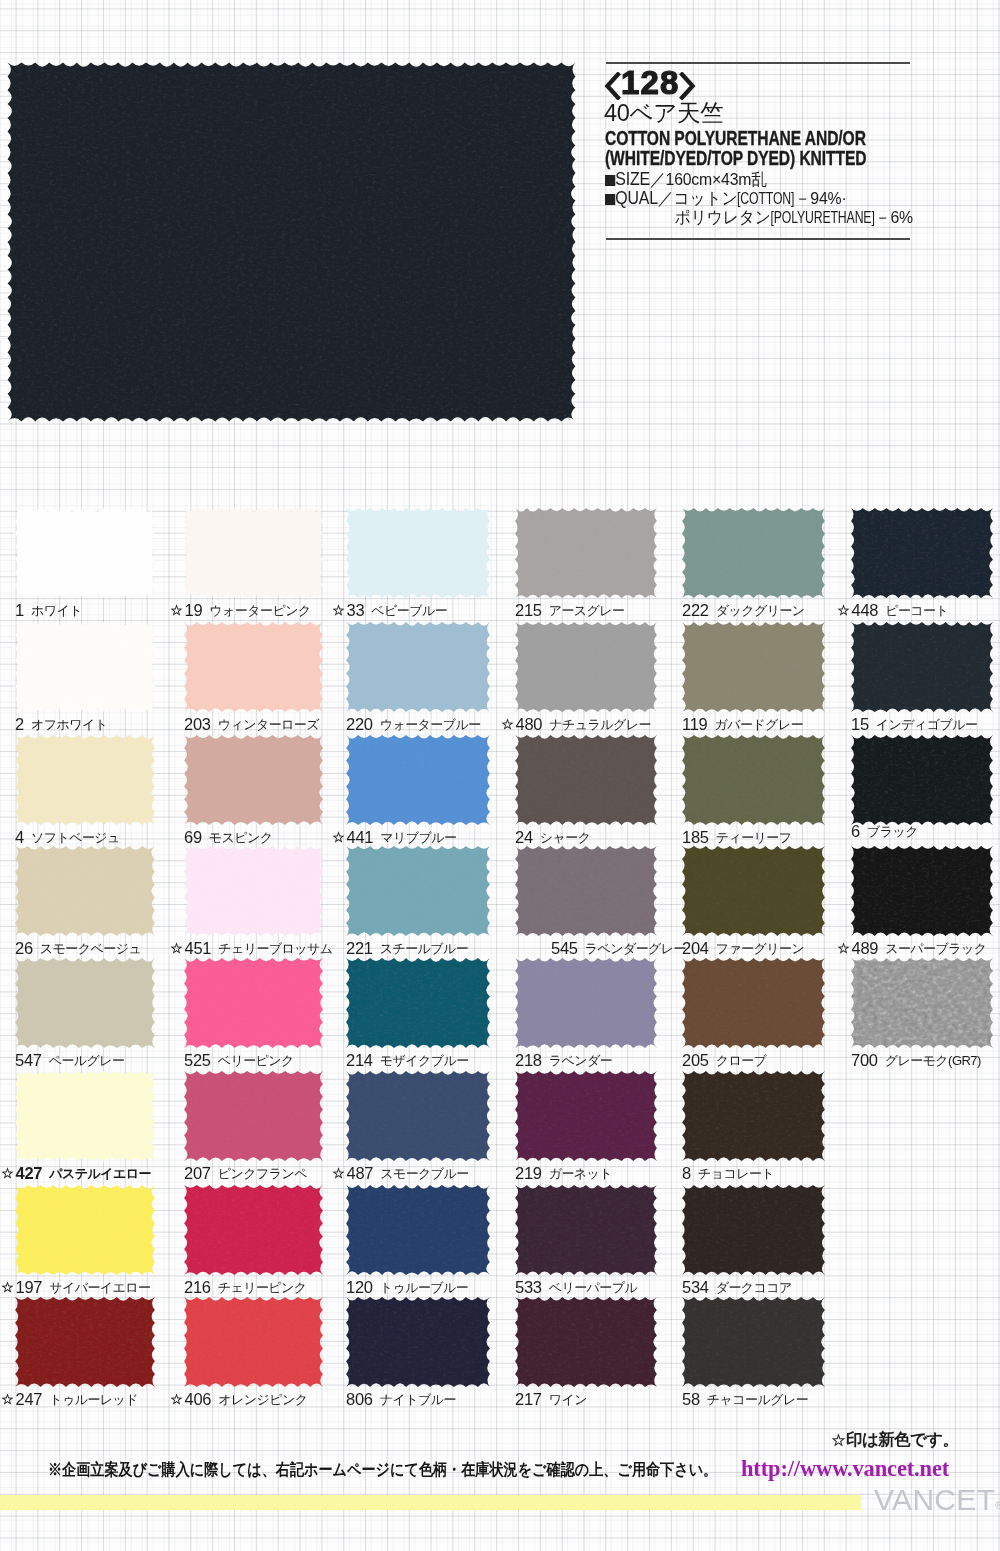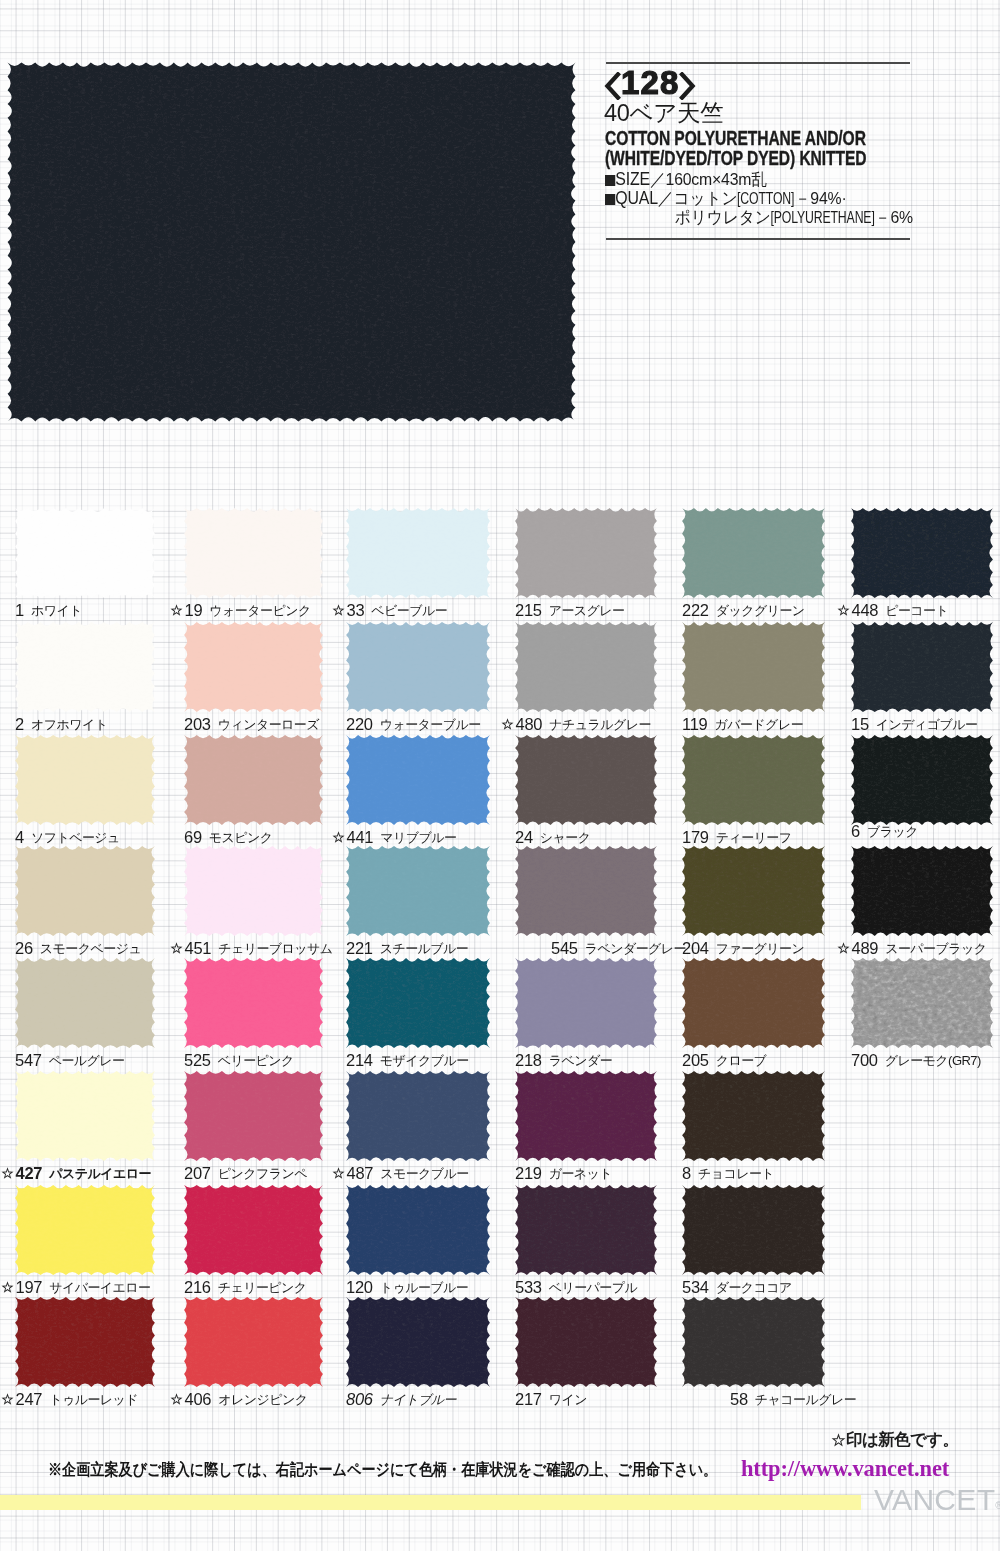--- a/index.html
+++ b/index.html
@@ -250,21 +250,21 @@
       <div class="sw" style="left: 515px; top: 735px; width: 141px; height: 115px;">
         <div class="chip" style="left: -3.5px; top: -3.5px;"><svg width="148" height="96" viewBox="0 0 148 96">
             <path d="M 3.10 3.10 Q 9.01 8.54 14.92 3.10 Q 20.83 8.55 26.73 3.10 Q 32.64 10.51 38.55 3.10 Q 44.46 9.59 50.37 3.10 Q 56.28 8.31 62.18 3.10 Q 68.09 10.47 74.00 3.10 Q 79.91 9.32 85.82 3.10 Q 91.72 9.58 97.63 3.10 Q 103.54 8.98 109.45 3.10 Q 115.36 8.77 121.27 3.10 Q 127.18 8.43 133.08 3.10 Q 138.99 9.55 144.90 3.10 Q 139.03 9.51 144.90 15.93 Q 139.62 22.34 144.90 28.76 Q 139.74 35.17 144.90 41.59 Q 139.52 48.00 144.90 54.41 Q 137.55 60.83 144.90 67.24 Q 139.39 73.66 144.90 80.07 Q 139.67 86.49 144.90 92.90 Q 138.99 87.75 133.08 92.90 Q 127.18 86.83 121.27 92.90 Q 115.36 86.45 109.45 92.90 Q 103.54 85.75 97.63 92.90 Q 91.72 87.52 85.82 92.90 Q 79.91 87.79 74.00 92.90 Q 68.09 85.96 62.18 92.90 Q 56.28 85.95 50.37 92.90 Q 44.46 85.69 38.55 92.90 Q 32.64 87.35 26.73 92.90 Q 20.82 86.03 14.92 92.90 Q 9.01 86.55 3.10 92.90 Q 9.59 86.49 3.10 80.07 Q 9.26 73.66 3.10 67.24 Q 9.13 60.83 3.10 54.41 Q 8.95 48.00 3.10 41.59 Q 8.96 35.17 3.10 28.76 Q 10.38 22.34 3.10 15.93 Q 10.23 9.51 3.10 3.10 Z" fill="#5d5351" filter="url(#weave)"></path>
           </svg></div>
         <div class="lab" style="top: 93px; left: 0px;"><span class="no">24</span><span class="nm">シャーク</span></div>
       </div>
       <div class="sw" style="left: 682px; top: 735px; width: 142px; height: 115px;">
         <div class="chip" style="left: -3.5px; top: -3.5px;"><svg width="149" height="96" viewBox="0 0 149 96">
             <path d="M 3.10 3.10 Q 9.05 9.24 15.00 3.10 Q 20.95 8.18 26.90 3.10 Q 32.85 9.44 38.80 3.10 Q 44.75 8.36 50.70 3.10 Q 56.65 9.86 62.60 3.10 Q 68.55 9.09 74.50 3.10 Q 80.45 8.59 86.40 3.10 Q 92.35 9.66 98.30 3.10 Q 104.25 10.53 110.20 3.10 Q 116.15 8.46 122.10 3.10 Q 128.05 8.64 134.00 3.10 Q 139.95 9.82 145.90 3.10 Q 139.98 9.51 145.90 15.93 Q 138.70 22.34 145.90 28.76 Q 138.51 35.17 145.90 41.59 Q 140.19 48.00 145.90 54.41 Q 140.77 60.83 145.90 67.24 Q 140.40 73.66 145.90 80.07 Q 140.13 86.49 145.90 92.90 Q 139.95 87.57 134.00 92.90 Q 128.05 85.85 122.10 92.90 Q 116.15 85.76 110.20 92.90 Q 104.25 86.56 98.30 92.90 Q 92.35 87.26 86.40 92.90 Q 80.45 87.02 74.50 92.90 Q 68.55 86.16 62.60 92.90 Q 56.65 85.65 50.70 92.90 Q 44.75 87.39 38.80 92.90 Q 32.85 87.84 26.90 92.90 Q 20.95 87.43 15.00 92.90 Q 9.05 85.84 3.10 92.90 Q 10.40 86.49 3.10 80.07 Q 9.41 73.66 3.10 67.24 Q 9.72 60.83 3.10 54.41 Q 10.16 48.00 3.10 41.59 Q 8.94 35.17 3.10 28.76 Q 8.30 22.34 3.10 15.93 Q 8.46 9.51 3.10 3.10 Z" fill="#64674b" filter="url(#weave)"></path>
           </svg></div>
-        <div class="lab" style="top: 93px; left: 0px;"><span class="no">179</span><span class="nm">ティーリーフ</span></div>
+        <div class="lab" style="top: 93px; left: 0px;"><span class="no">185</span><span class="nm">ティーリーフ</span></div>
       </div>
       <div class="sw" style="left: 851px; top: 735px; width: 141px; height: 115px;">
         <div class="chip" style="left: -3.5px; top: -3.5px;"><svg width="148" height="96" viewBox="0 0 148 96">
             <path d="M 3.10 3.10 Q 9.01 9.93 14.92 3.10 Q 20.83 10.29 26.73 3.10 Q 32.64 8.37 38.55 3.10 Q 44.46 9.62 50.37 3.10 Q 56.28 8.92 62.18 3.10 Q 68.09 10.19 74.00 3.10 Q 79.91 10.33 85.82 3.10 Q 91.72 9.75 97.63 3.10 Q 103.54 9.59 109.45 3.10 Q 115.36 8.15 121.27 3.10 Q 127.18 8.85 133.08 3.10 Q 138.99 10.09 144.90 3.10 Q 138.94 9.51 144.90 15.93 Q 138.26 22.34 144.90 28.76 Q 137.76 35.17 144.90 41.59 Q 138.87 48.00 144.90 54.41 Q 139.52 60.83 144.90 67.24 Q 139.41 73.66 144.90 80.07 Q 138.59 86.49 144.90 92.90 Q 138.99 87.40 133.08 92.90 Q 127.18 87.34 121.27 92.90 Q 115.36 87.55 109.45 92.90 Q 103.54 87.36 97.63 92.90 Q 91.72 87.00 85.82 92.90 Q 79.91 86.25 74.00 92.90 Q 68.09 86.36 62.18 92.90 Q 56.28 87.84 50.37 92.90 Q 44.46 86.61 38.55 92.90 Q 32.64 85.85 26.73 92.90 Q 20.82 86.34 14.92 92.90 Q 9.01 87.60 3.10 92.90 Q 8.73 86.49 3.10 80.07 Q 9.56 73.66 3.10 67.24 Q 10.31 60.83 3.10 54.41 Q 8.88 48.00 3.10 41.59 Q 8.91 35.17 3.10 28.76 Q 8.69 22.34 3.10 15.93 Q 9.17 9.51 3.10 3.10 Z" fill="#171a1a" filter="url(#weave)"></path>
           </svg></div>
         <div class="lab" style="top: 87px; left: 0px;"><span class="no">6</span><span class="nm">ブラック</span></div>
       </div>
       <div class="sw" style="left: 15px; top: 846px; width: 139px; height: 115px;">
         <div class="chip" style="left: -3.5px; top: -3.5px;"><svg width="146" height="96" viewBox="0 0 146 96">
             <path d="M 3.10 3.10 Q 9.45 8.14 15.81 3.10 Q 22.16 9.93 28.52 3.10 Q 34.87 9.78 41.23 3.10 Q 47.58 8.39 53.94 3.10 Q 60.29 10.47 66.65 3.10 Q 73.00 8.81 79.35 3.10 Q 85.71 9.60 92.06 3.10 Q 98.42 9.84 104.77 3.10 Q 111.13 8.66 117.48 3.10 Q 123.84 10.31 130.19 3.10 Q 136.55 9.06 142.90 3.10 Q 135.64 9.51 142.90 15.93 Q 136.90 22.34 142.90 28.76 Q 136.82 35.17 142.90 41.59 Q 136.01 48.00 142.90 54.41 Q 136.54 60.83 142.90 67.24 Q 137.27 73.66 142.90 80.07 Q 137.42 86.49 142.90 92.90 Q 136.55 86.04 130.19 92.90 Q 123.84 87.23 117.48 92.90 Q 111.13 86.36 104.77 92.90 Q 98.42 86.86 92.06 92.90 Q 85.71 85.69 79.35 92.90 Q 73.00 86.74 66.65 92.90 Q 60.29 85.48 53.94 92.90 Q 47.58 86.56 41.23 92.90 Q 34.87 87.55 28.52 92.90 Q 22.16 85.83 15.81 92.90 Q 9.45 86.34 3.10 92.90 Q 8.26 86.49 3.10 80.07 Q 9.12 73.66 3.10 67.24 Q 9.53 60.83 3.10 54.41 Q 9.71 48.00 3.10 41.59 Q 8.42 35.17 3.10 28.76 Q 10.09 22.34 3.10 15.93 Q 8.89 9.51 3.10 3.10 Z" fill="#dcd0b4" filter="url(#weave)"></path>
@@ -420,33 +420,33 @@
             <path d="M 3.10 3.10 Q 9.41 9.18 15.72 3.10 Q 22.03 8.89 28.34 3.10 Q 34.65 9.98 40.95 3.10 Q 47.26 9.92 53.57 3.10 Q 59.88 8.85 66.19 3.10 Q 72.50 9.27 78.81 3.10 Q 85.12 10.04 91.43 3.10 Q 97.74 9.35 104.05 3.10 Q 110.35 9.46 116.66 3.10 Q 122.97 8.09 129.28 3.10 Q 135.59 8.96 141.90 3.10 Q 135.92 9.51 141.90 15.93 Q 134.95 22.34 141.90 28.76 Q 136.30 35.17 141.90 41.59 Q 135.82 48.00 141.90 54.41 Q 135.47 60.83 141.90 67.24 Q 135.40 73.66 141.90 80.07 Q 136.68 86.49 141.90 92.90 Q 135.59 85.96 129.28 92.90 Q 122.97 85.78 116.66 92.90 Q 110.35 86.01 104.05 92.90 Q 97.74 85.87 91.43 92.90 Q 85.12 86.89 78.81 92.90 Q 72.50 85.72 66.19 92.90 Q 59.88 87.64 53.57 92.90 Q 47.26 86.21 40.95 92.90 Q 34.65 85.77 28.34 92.90 Q 22.03 87.77 15.72 92.90 Q 9.41 87.67 3.10 92.90 Q 8.37 86.49 3.10 80.07 Q 8.30 73.66 3.10 67.24 Q 8.24 60.83 3.10 54.41 Q 8.23 48.00 3.10 41.59 Q 9.60 35.17 3.10 28.76 Q 8.07 22.34 3.10 15.93 Q 8.36 9.51 3.10 3.10 Z" fill="#e0434a" filter="url(#weave)"></path>
           </svg></div>
         <div class="lab" style="top: 93px; left: -14px;"><span class="st"><svg width="13" height="13" viewBox="0 0 13 13">
               <path fill-rule="evenodd" fill="#2a2a2a" d="M 6.50 0.30 L 8.00 4.54 L 12.49 4.65 L 8.93 7.39 L 10.20 11.70 L 6.50 9.15 L 2.80 11.70 L 4.07 7.39 L 0.51 4.65 L 5.00 4.54 Z M 6.50 2.95 L 7.36 5.42 L 9.97 5.47 L 7.89 7.05 L 8.65 9.55 L 6.50 8.06 L 4.35 9.55 L 5.11 7.05 L 3.03 5.47 L 5.64 5.42 Z"></path>
             </svg></span><span class="no">406</span><span class="nm">オレンジピンク</span></div>
       </div>
       <div class="sw" style="left: 346px; top: 1297px; width: 143px; height: 115px;">
         <div class="chip" style="left: -3.5px; top: -3.5px;"><svg width="150" height="96" viewBox="0 0 150 96">
             <path d="M 3.10 3.10 Q 9.09 9.87 15.08 3.10 Q 21.08 8.52 27.07 3.10 Q 33.06 8.91 39.05 3.10 Q 45.04 8.70 51.03 3.10 Q 57.03 10.40 63.02 3.10 Q 69.01 10.37 75.00 3.10 Q 80.99 9.31 86.98 3.10 Q 92.97 9.44 98.97 3.10 Q 104.96 8.52 110.95 3.10 Q 116.94 10.25 122.93 3.10 Q 128.93 9.17 134.92 3.10 Q 140.91 9.35 146.90 3.10 Q 139.91 9.51 146.90 15.93 Q 141.86 22.34 146.90 28.76 Q 141.07 35.17 146.90 41.59 Q 140.14 48.00 146.90 54.41 Q 140.15 60.83 146.90 67.24 Q 141.69 73.66 146.90 80.07 Q 141.89 86.49 146.90 92.90 Q 140.91 85.61 134.92 92.90 Q 128.93 87.50 122.93 92.90 Q 116.94 87.66 110.95 92.90 Q 104.96 87.69 98.97 92.90 Q 92.97 87.93 86.98 92.90 Q 80.99 86.88 75.00 92.90 Q 69.01 86.41 63.02 92.90 Q 57.03 85.48 51.03 92.90 Q 45.04 87.00 39.05 92.90 Q 33.06 85.68 27.07 92.90 Q 21.07 86.55 15.08 92.90 Q 9.09 86.98 3.10 92.90 Q 9.05 86.49 3.10 80.07 Q 8.38 73.66 3.10 67.24 Q 10.20 60.83 3.10 54.41 Q 9.28 48.00 3.10 41.59 Q 8.34 35.17 3.10 28.76 Q 8.61 22.34 3.10 15.93 Q 9.58 9.51 3.10 3.10 Z" fill="#22233a" filter="url(#weave)"></path>
           </svg></div>
-        <div class="lab" style="top: 93px; left: 0px; font-style: italic;"><span class="no">806</span><span class="nm">ナイトブルー</span></div>
+        <div class="lab" style="top: 93px; left: 0px;"><span class="no">806</span><span class="nm">ナイトブルー</span></div>
       </div>
       <div class="sw" style="left: 515px; top: 1297px; width: 141px; height: 115px;">
         <div class="chip" style="left: -3.5px; top: -3.5px;"><svg width="148" height="96" viewBox="0 0 148 96">
             <path d="M 3.10 3.10 Q 9.01 8.08 14.92 3.10 Q 20.83 8.15 26.73 3.10 Q 32.64 10.32 38.55 3.10 Q 44.46 9.95 50.37 3.10 Q 56.28 9.46 62.18 3.10 Q 68.09 8.99 74.00 3.10 Q 79.91 8.57 85.82 3.10 Q 91.72 9.53 97.63 3.10 Q 103.54 10.06 109.45 3.10 Q 115.36 9.94 121.27 3.10 Q 127.18 9.38 133.08 3.10 Q 138.99 9.62 144.90 3.10 Q 137.86 9.51 144.90 15.93 Q 137.94 22.34 144.90 28.76 Q 139.32 35.17 144.90 41.59 Q 137.81 48.00 144.90 54.41 Q 137.89 60.83 144.90 67.24 Q 139.71 73.66 144.90 80.07 Q 139.35 86.49 144.90 92.90 Q 138.99 87.92 133.08 92.90 Q 127.18 86.52 121.27 92.90 Q 115.36 86.97 109.45 92.90 Q 103.54 86.02 97.63 92.90 Q 91.72 87.67 85.82 92.90 Q 79.91 86.11 74.00 92.90 Q 68.09 86.61 62.18 92.90 Q 56.28 87.67 50.37 92.90 Q 44.46 86.22 38.55 92.90 Q 32.64 86.17 26.73 92.90 Q 20.82 85.46 14.92 92.90 Q 9.01 86.26 3.10 92.90 Q 9.85 86.49 3.10 80.07 Q 8.54 73.66 3.10 67.24 Q 8.31 60.83 3.10 54.41 Q 10.49 48.00 3.10 41.59 Q 8.32 35.17 3.10 28.76 Q 9.01 22.34 3.10 15.93 Q 10.29 9.51 3.10 3.10 Z" fill="#42232e" filter="url(#weave)"></path>
           </svg></div>
         <div class="lab" style="top: 93px; left: 0px;"><span class="no">217</span><span class="nm">ワイン</span></div>
       </div>
       <div class="sw" style="left: 682px; top: 1297px; width: 142px; height: 115px;">
         <div class="chip" style="left: -3.5px; top: -3.5px;"><svg width="149" height="96" viewBox="0 0 149 96">
             <path d="M 3.10 3.10 Q 9.05 8.78 15.00 3.10 Q 20.95 10.26 26.90 3.10 Q 32.85 9.25 38.80 3.10 Q 44.75 8.72 50.70 3.10 Q 56.65 8.53 62.60 3.10 Q 68.55 10.09 74.50 3.10 Q 80.45 10.32 86.40 3.10 Q 92.35 9.62 98.30 3.10 Q 104.25 9.13 110.20 3.10 Q 116.15 9.63 122.10 3.10 Q 128.05 9.59 134.00 3.10 Q 139.95 9.89 145.90 3.10 Q 138.82 9.51 145.90 15.93 Q 139.50 22.34 145.90 28.76 Q 140.57 35.17 145.90 41.59 Q 138.49 48.00 145.90 54.41 Q 138.64 60.83 145.90 67.24 Q 140.72 73.66 145.90 80.07 Q 139.81 86.49 145.90 92.90 Q 139.95 87.75 134.00 92.90 Q 128.05 85.53 122.10 92.90 Q 116.15 86.28 110.20 92.90 Q 104.25 86.83 98.30 92.90 Q 92.35 87.41 86.40 92.90 Q 80.45 87.82 74.50 92.90 Q 68.55 86.81 62.60 92.90 Q 56.65 87.37 50.70 92.90 Q 44.75 87.92 38.80 92.90 Q 32.85 86.66 26.90 92.90 Q 20.95 86.86 15.00 92.90 Q 9.05 85.55 3.10 92.90 Q 8.18 86.49 3.10 80.07 Q 8.69 73.66 3.10 67.24 Q 8.90 60.83 3.10 54.41 Q 9.21 48.00 3.10 41.59 Q 8.30 35.17 3.10 28.76 Q 9.40 22.34 3.10 15.93 Q 8.52 9.51 3.10 3.10 Z" fill="#363232" filter="url(#weave)"></path>
           </svg></div>
-        <div class="lab" style="top: 93px; left: 0px; margin-left: 48px;"><span class="no">58</span><span class="nm">チャコールグレー</span></div>
+        <div class="lab" style="top: 93px; left: 0px;"><span class="no">58</span><span class="nm">チャコールグレー</span></div>
       </div>
     </div>
 
   <div class="newcolor"><span class="nstar" id="nstar"><svg width="15" height="15" viewBox="0 0 13 13">
           <path fill-rule="evenodd" fill="#2a2a2a" d="M 6.50 0.30 L 8.00 4.54 L 12.49 4.65 L 8.93 7.39 L 10.20 11.70 L 6.50 9.15 L 2.80 11.70 L 4.07 7.39 L 0.51 4.65 L 5.00 4.54 Z M 6.50 2.95 L 7.36 5.42 L 9.97 5.47 L 7.89 7.05 L 8.65 9.55 L 6.50 8.06 L 4.35 9.55 L 5.11 7.05 L 3.03 5.47 L 5.64 5.42 Z"></path>
         </svg></span><span>印は新色です。</span></div>
   <div class="disclaim">※企画立案及びご購入に際しては、右記ホームページにて色柄・在庫状況をご確認の上、ご用命下さい。</div>
   <div class="url">http://www.vancet.net</div>
 
   <div class="ybar"></div>

